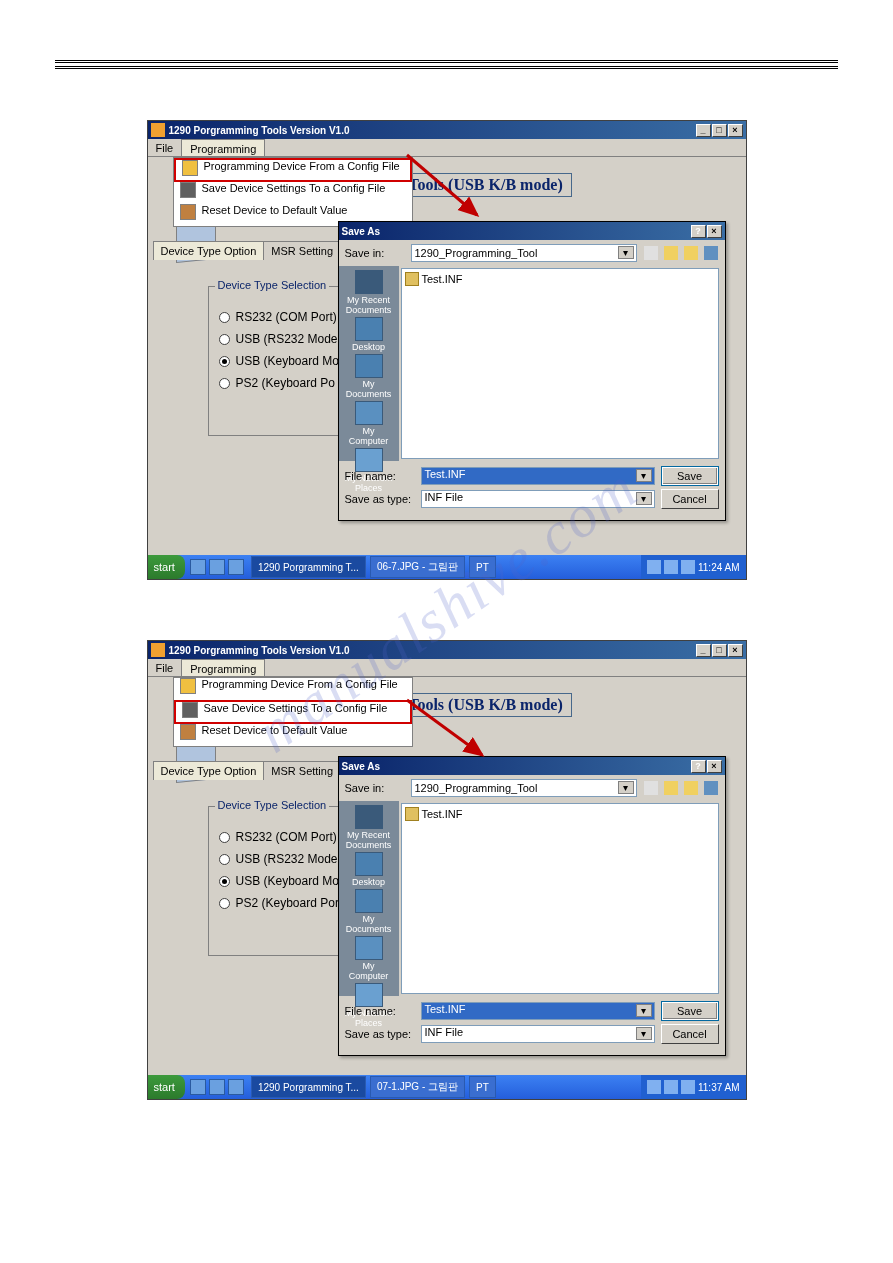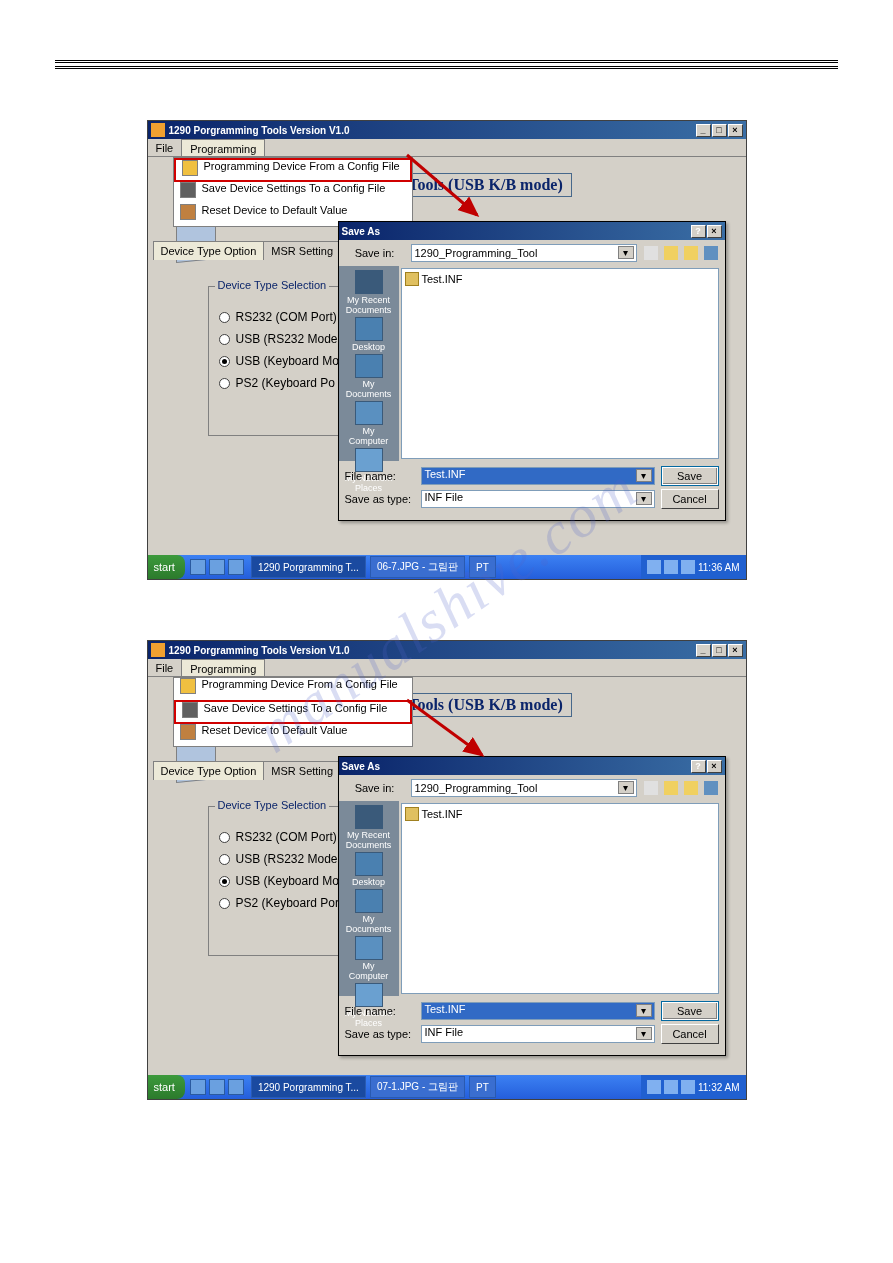--- a/index.html
+++ b/index.html
@@ -31,21 +31,21 @@
   .tab { padding:3px 7px; background:#d4d0c8; border:1px solid #808080; border-bottom:none; margin-right:-1px;}
   .tab.active{ background:#ece9d8; }
   .groupbox { position:absolute; left:60px; top:165px; width:260px; height:150px; border:1px solid #808080; padding:15px 10px 5px; }
   .groupbox .legend { position:absolute; top:-8px; left:6px; background:#d4d0c8; padding:0 3px; color:#0a246a; font-size:11px;}
   .radio { display:flex; align-items:center; gap:6px; margin:8px 0; font-size:12px;}
   .rcir { width:11px; height:11px; border:1px solid #404040; border-radius:50%; background:#fff; display:flex; align-items:center; justify-content:center;}
   .rcir.sel::after { content:""; width:5px; height:5px; background:#000; border-radius:50%; }
   .dialog { position:absolute; left:190px; top:100px; width:388px; height:300px; background:#d4d0c8; border:1px solid #000; z-index:6; box-shadow: 2px 2px 3px rgba(0,0,0,.3); }
   .dialog .titlebar { background: linear-gradient(to right,#0a246a,#3a6ea5); }
   .drow { display:flex; align-items:center; padding:4px 6px; gap:6px; font-size:11px;}
-  .drow .lbl { width:60px; text-align:center; }
+  .drow .lbl { width:60px; text-align:left; }
   .combo { flex:1; height:18px; border:1px solid #7f9db9; background:#fff; display:flex; align-items:center; padding:0 3px; font-size:11px; position:relative;}
   .combo::after { content:"▾"; position:absolute; right:2px; top:1px; font-size:10px; color:#000; background:#d4d0c8; width:14px; text-align:center; border:1px solid #808080;}
   .toolicons { display:flex; gap:4px; }
   .ticon2 { width:16px; height:16px; border:1px solid #d4d0c8; background:#b0c4de; }
   .ticon2.arrow { background:#e0e0e0; }
   .ticon2.star { background:#f0d060; }
   .ticon2.fold { background:#f0d060; }
   .ticon2.view { background:#6090c0; }
   .dbody { display:flex; height:195px; }
   .places { width:60px; background:#7b8a99; display:flex; flex-direction:column; align-items:center; padding-top:4px; gap:2px; }
@@ -216,21 +216,21 @@
             <div class="qicon"></div>
             <div class="qicon"></div>
           </div>
           <div class="tbtn act">1290 Porgramming T...</div>
           <div class="tbtn">06-7.JPG - 그림판</div>
           <div class="tbtn">PT</div>
           <div class="tray">
             <div class="trayi"></div>
             <div class="trayi"></div>
             <div class="trayi"></div>
-            <span>11:36 AM</span>
+            <span>11:24 AM</span>
           </div>
         </div>
       </div>
     </div>
   </div>
 
   <div class="shot-wrap">
     <svg class="arrow-svg" style="left:255px; top:55px;" width="100" height="80">
       <defs>
           <marker id="ah2" markerWidth="8" markerHeight="8" refX="6" refY="3" orient="auto">
@@ -356,20 +356,20 @@
             <div class="qicon"></div>
             <div class="qicon"></div>
           </div>
           <div class="tbtn act">1290 Porgramming T...</div>
           <div class="tbtn">07-1.JPG - 그림판</div>
           <div class="tbtn">PT</div>
           <div class="tray">
             <div class="trayi"></div>
             <div class="trayi"></div>
             <div class="trayi"></div>
-            <span>11:32 AM</span>
+            <span>11:37 AM</span>
           </div>
         </div>
       </div>
     </div>
   </div>
 
 </div>
 
 </body></html>

